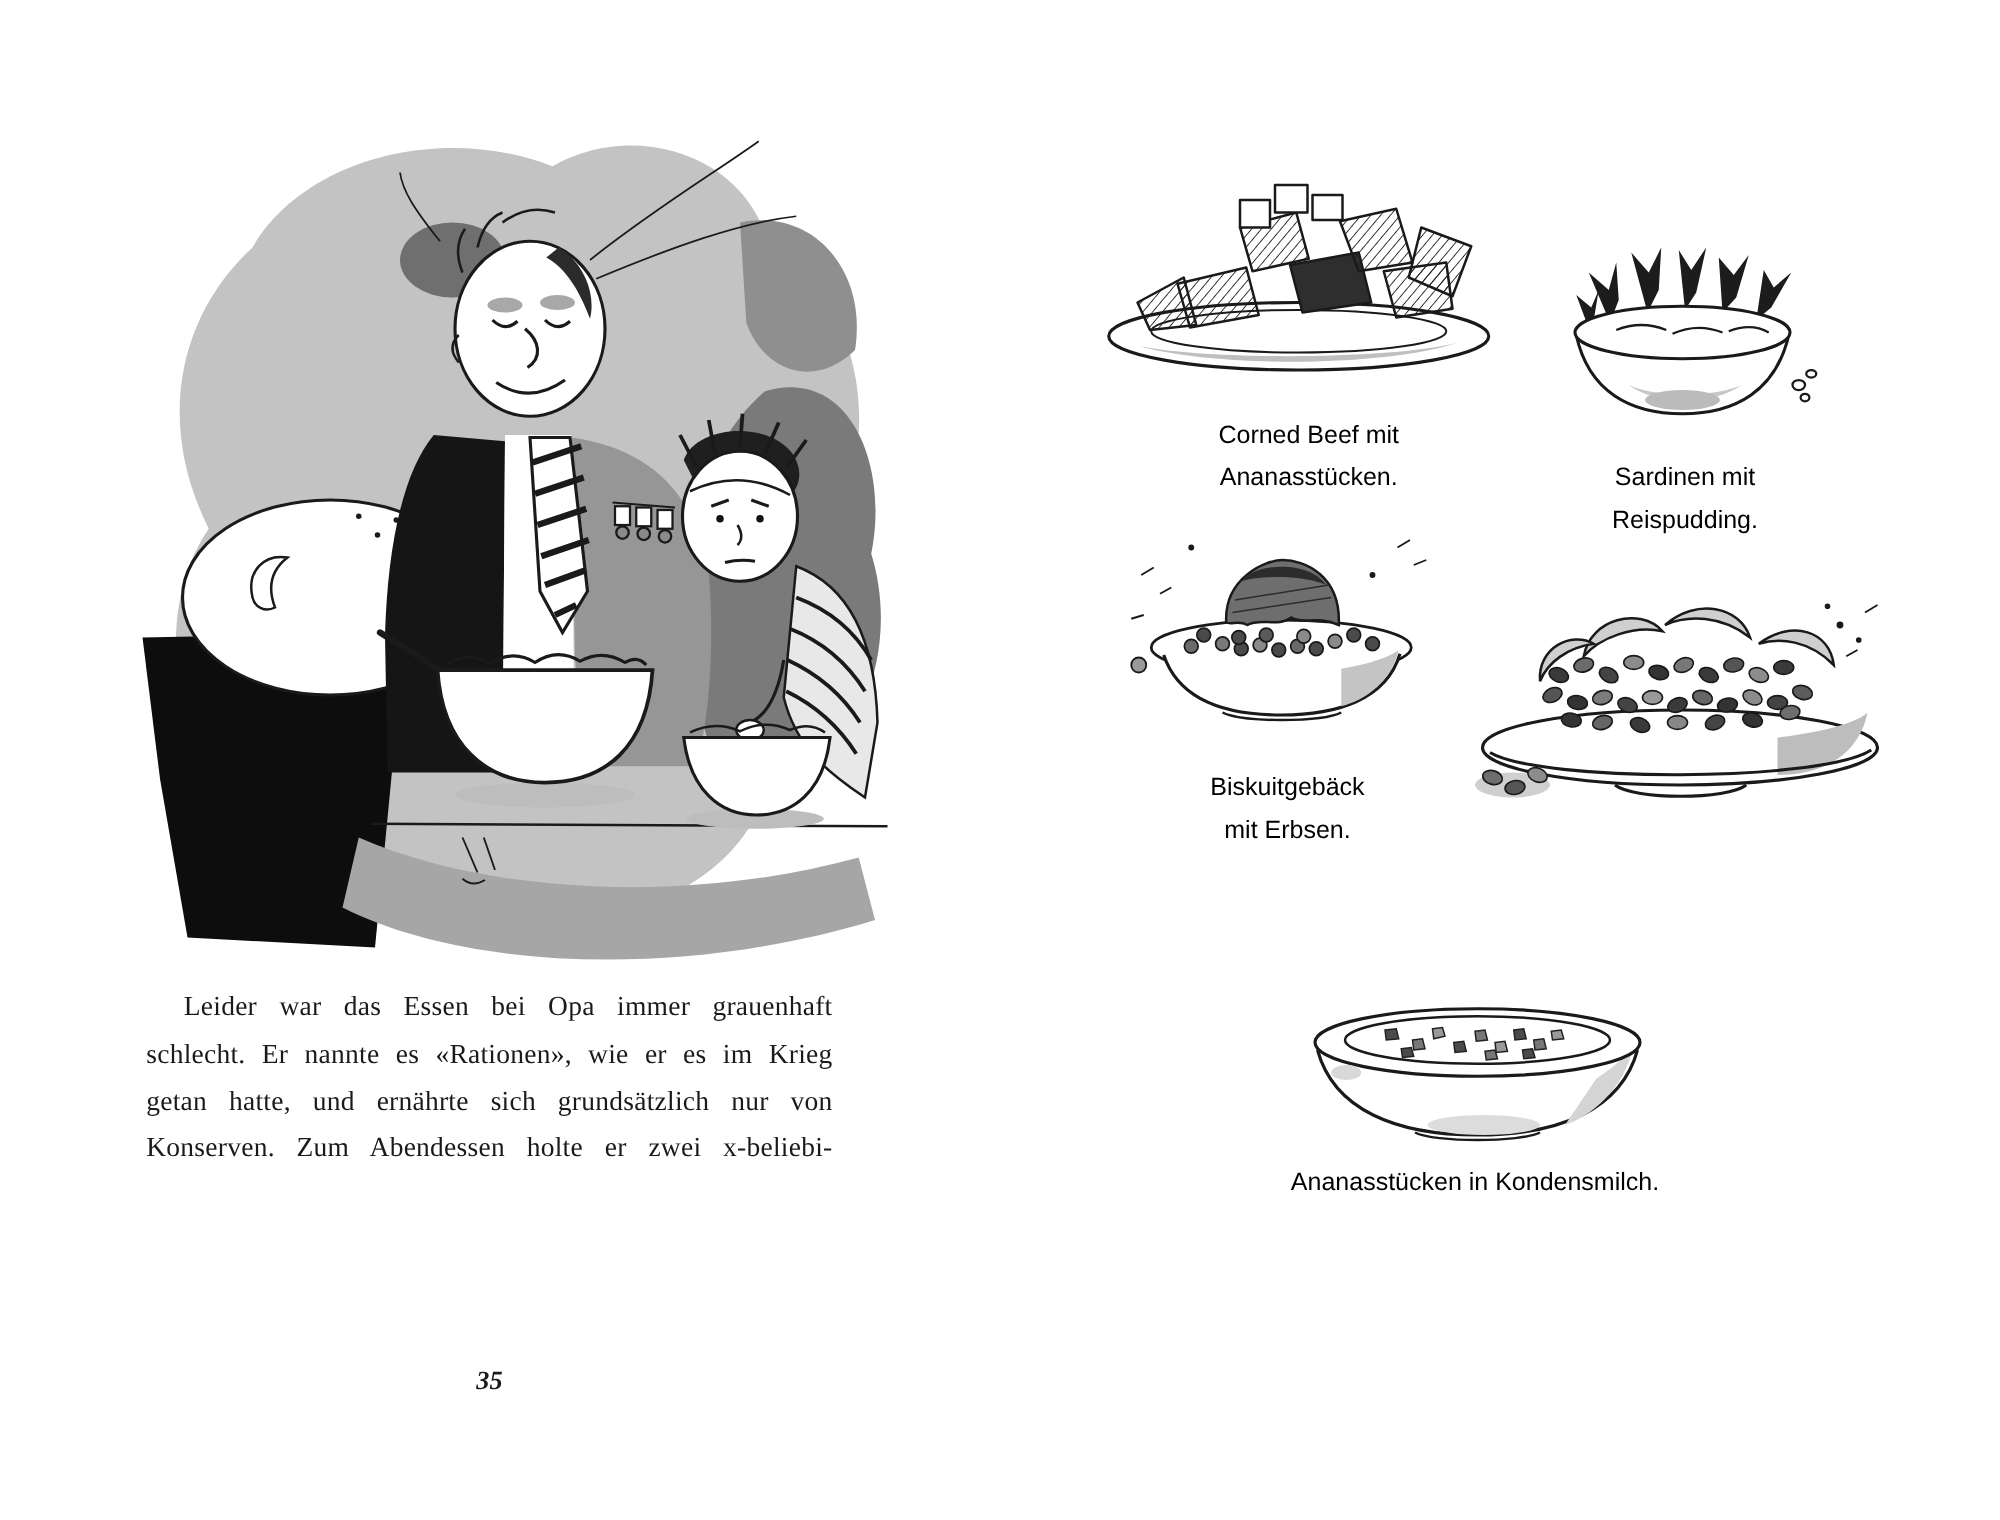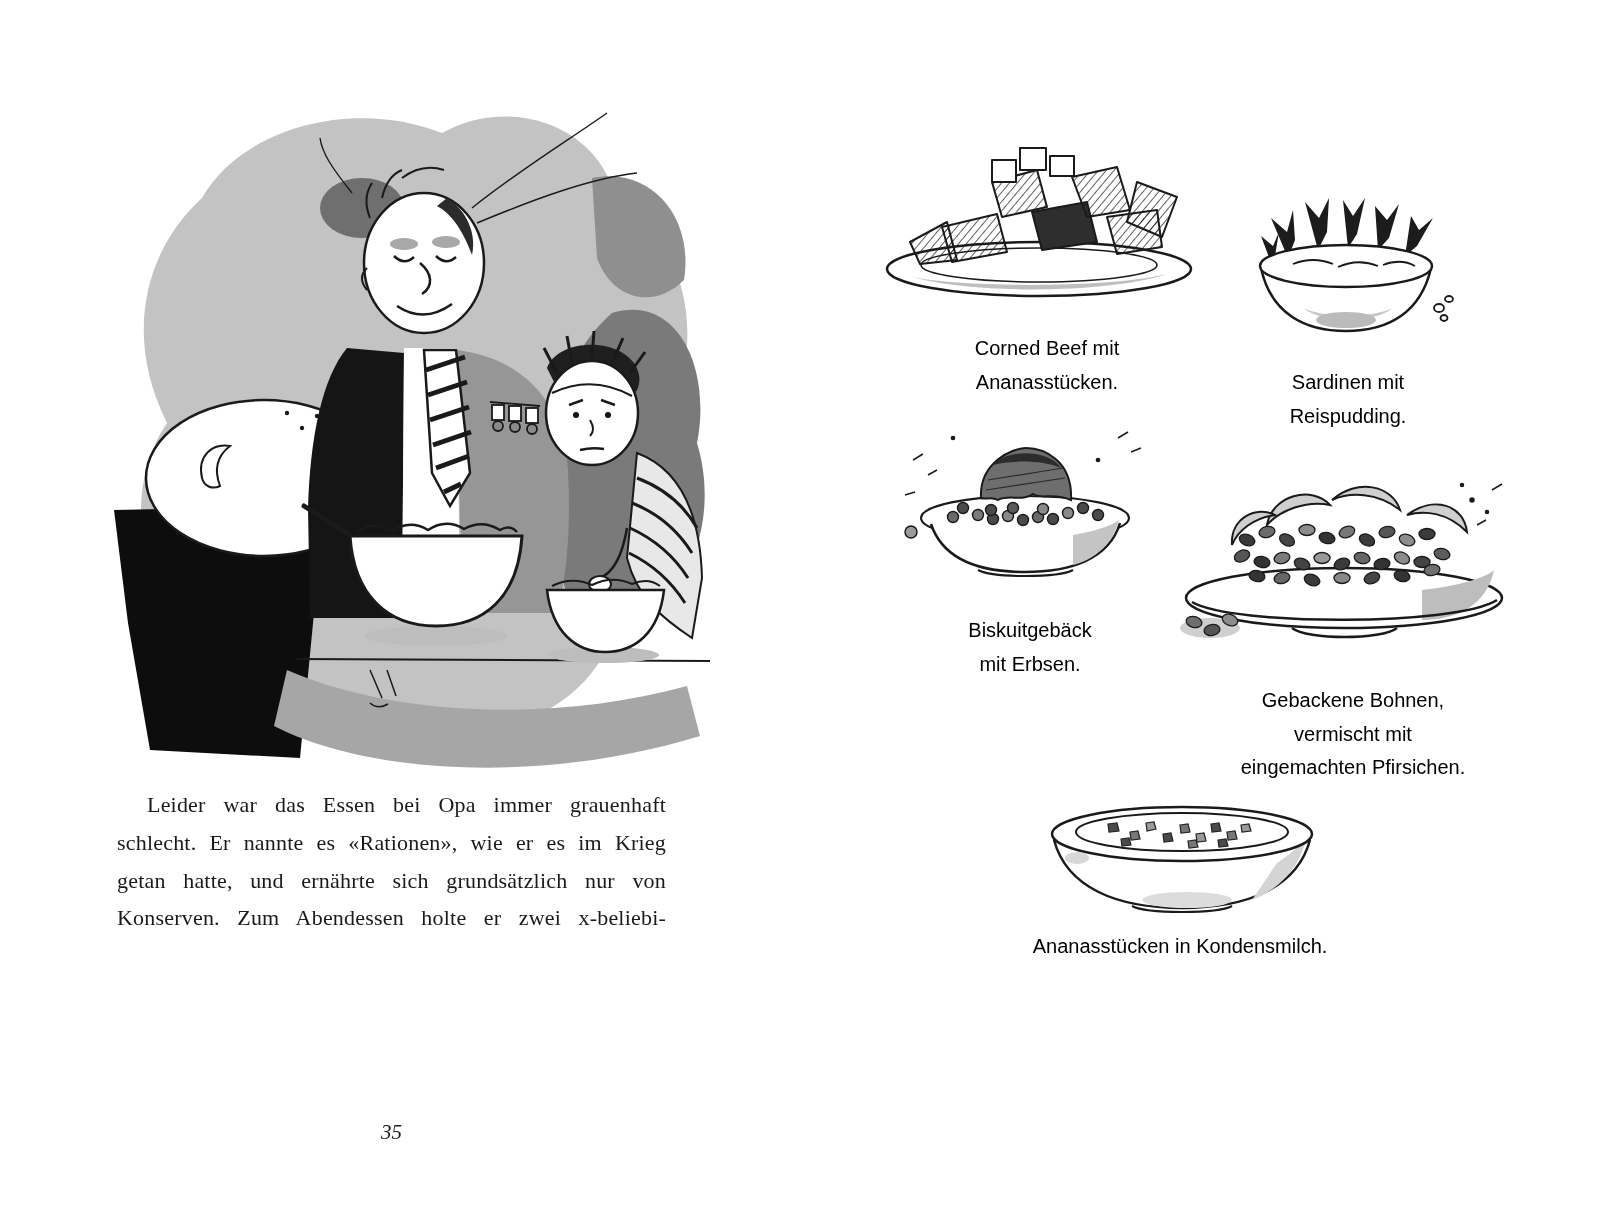--- a/index.html
+++ b/index.html
@@ -5,22 +5,22 @@
   html,body{margin:0;padding:0;background:#ffffff;}
   #canvas{position:relative;width:1600px;height:1216px;background:#ffffff;overflow:hidden;
           font-family:"Liberation Serif",serif;color:#1a1a1a;}
   .abs{position:absolute;}
   
   .paragraph{left:117px;top:786px;width:549px;}
   .bodyline{font-size:22px;line-height:37.8px;letter-spacing:0.2px;
             text-align:justify;text-align-last:justify;white-space:nowrap;}
   .bodyline.first{text-indent:30px;}
   .bodyline.last{text-align-last:left;white-space:normal;}
-  .pagenum{left:117px;top:1120px;width:549px;text-align:center;
-           font-size:21px;font-style:italic;}
+  .pagenum{left:117px;top:1092px;width:549px;text-align:center;
+           font-size:21px;font-style:italic;font-weight:bold;}
   
   .caption{font-family:"Liberation Sans",sans-serif;font-size:20px;line-height:33.5px;
            color:#000000;text-align:center;white-space:pre-line;}
   svg{display:block;}
 </style>
 </head>
 <body>
 
 <div id="canvas">
 
@@ -256,23 +256,20 @@
       <path d="M20,132 C60,156 285,156 325,130" fill="none" stroke="#1a1a1a" stroke-width="2.5"></path>
       <path d="M120,158 C135,170 210,170 225,158" fill="none" stroke="#1a1a1a" stroke-width="2.5"></path>
       <ellipse cx="38" cy="158" rx="30" ry="10" fill="#cfcfcf"></ellipse>
       <g stroke="#1a1a1a" stroke-width="1.3">
         <ellipse cx="22" cy="152" rx="8" ry="5.5" fill="#6e6e6e" transform="rotate(15 22 152)"></ellipse>
         <ellipse cx="40" cy="160" rx="8" ry="5.5" fill="#555555" transform="rotate(-10 40 160)"></ellipse>
         <ellipse cx="58" cy="150" rx="8" ry="5.5" fill="#8c8c8c" transform="rotate(20 58 150)"></ellipse>
       </g>
     </svg>
   </div>
-  <div class="abs caption" style="left:1203px;top:684px;width:300px;">Gebackene Bohnen,
-vermischt mit
-eingemachten Pfirsichen.</div>
 
   <div class="abs" style="left:1037px;top:788px;">
     <svg width="290" height="135" viewBox="0 0 290 135">
       <path d="M17,52 C30,100 80,120 145,120 C210,120 260,100 273,52" fill="#ffffff" stroke="#1a1a1a" stroke-width="2.5"></path>
       <path d="M240,75 C255,65 266,55 270,48 C262,85 235,105 215,112 Z" fill="#d4d4d4"></path>
       <ellipse cx="150" cy="112" rx="45" ry="8" fill="#dcdcdc"></ellipse>
       <ellipse cx="145" cy="46" rx="130" ry="27" fill="#ffffff" stroke="#1a1a1a" stroke-width="2.5"></ellipse>
       <ellipse cx="145" cy="44" rx="106" ry="19" fill="#ffffff" stroke="#1a1a1a" stroke-width="2"></ellipse>
       <ellipse cx="40" cy="70" rx="12" ry="6" fill="#d8d8d8"></ellipse>
       <path d="M95,118 C110,126 180,126 195,118" fill="none" stroke="#1a1a1a" stroke-width="2"></path>

